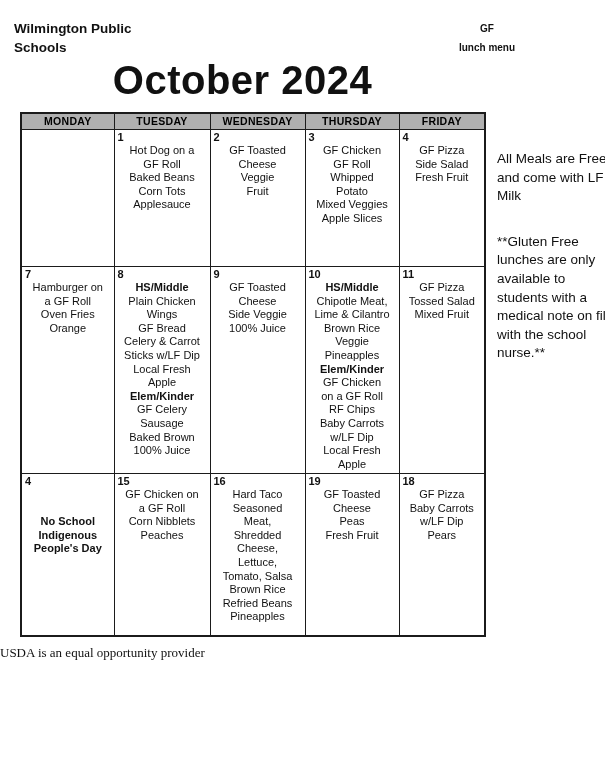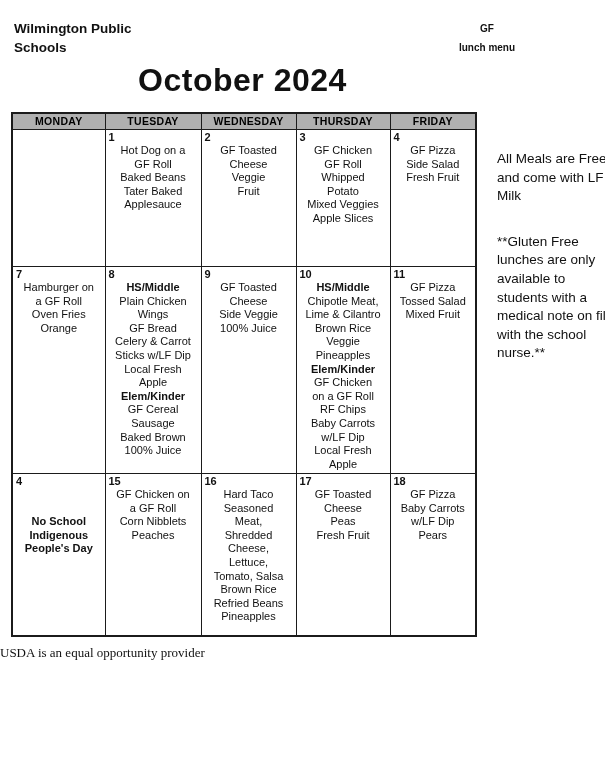--- a/index.html
+++ b/index.html
@@ -43,28 +43,28 @@
     line-height: 18.5px;
     white-space: pre-line;
   }
   .title {
     position: absolute;
     left: 0;
     top: 62px;
     width: 485px;
     margin: 0;
     text-align: center;
-    font-size: 32px;
+    font-size: 40px;
     font-weight: bold;
     line-height: 36px;
     letter-spacing: 0.5px;
   }
   table.calendar {
     position: absolute;
-    left: 11px;
+    left: 20px;
     top: 112px;
     width: 464px;
     border-collapse: collapse;
     table-layout: fixed;
     border: 2px solid var(--border-color);
     padding-left: 32px;
   }
   col.c1 { width: 93px; }
   col.c2 { width: 96px; }
   col.c3 { width: 95px; }
@@ -152,21 +152,21 @@
     <tbody>
         <tr>
           <td>
             <div class="daynum"></div>
           </td>
           <td>
             <div class="daynum">1</div>
             <div class="line">Hot Dog on a</div>
             <div class="line">GF Roll</div>
             <div class="line">Baked Beans</div>
-            <div class="line">Tater Baked</div>
+            <div class="line">Corn Tots</div>
             <div class="line">Applesauce</div>
           </td>
           <td>
             <div class="daynum">2</div>
             <div class="line">GF Toasted</div>
             <div class="line">Cheese</div>
             <div class="line">Veggie</div>
             <div class="line">Fruit</div>
           </td>
           <td>
@@ -197,21 +197,21 @@
             <div class="daynum">8</div>
             <div class="line bold">HS/Middle</div>
             <div class="line">Plain Chicken</div>
             <div class="line">Wings</div>
             <div class="line">GF Bread</div>
             <div class="line">Celery &amp; Carrot</div>
             <div class="line">Sticks w/LF Dip</div>
             <div class="line">Local Fresh</div>
             <div class="line">Apple</div>
             <div class="line bold">Elem/Kinder</div>
-            <div class="line">GF Cereal</div>
+            <div class="line">GF Celery</div>
             <div class="line">Sausage</div>
             <div class="line">Baked Brown</div>
             <div class="line">100% Juice</div>
           </td>
           <td>
             <div class="daynum">9</div>
             <div class="line">GF Toasted</div>
             <div class="line">Cheese</div>
             <div class="line">Side Veggie</div>
             <div class="line">100% Juice</div>
@@ -263,21 +263,21 @@
             <div class="line">Meat,</div>
             <div class="line">Shredded</div>
             <div class="line">Cheese,</div>
             <div class="line">Lettuce,</div>
             <div class="line">Tomato, Salsa</div>
             <div class="line">Brown Rice</div>
             <div class="line">Refried Beans</div>
             <div class="line">Pineapples</div>
           </td>
           <td>
-            <div class="daynum">17</div>
+            <div class="daynum">19</div>
             <div class="line">GF Toasted</div>
             <div class="line">Cheese</div>
             <div class="line">Peas</div>
             <div class="line">Fresh Fruit</div>
           </td>
           <td>
             <div class="daynum">18</div>
             <div class="line">GF Pizza</div>
             <div class="line">Baby Carrots</div>
             <div class="line">w/LF Dip</div>

